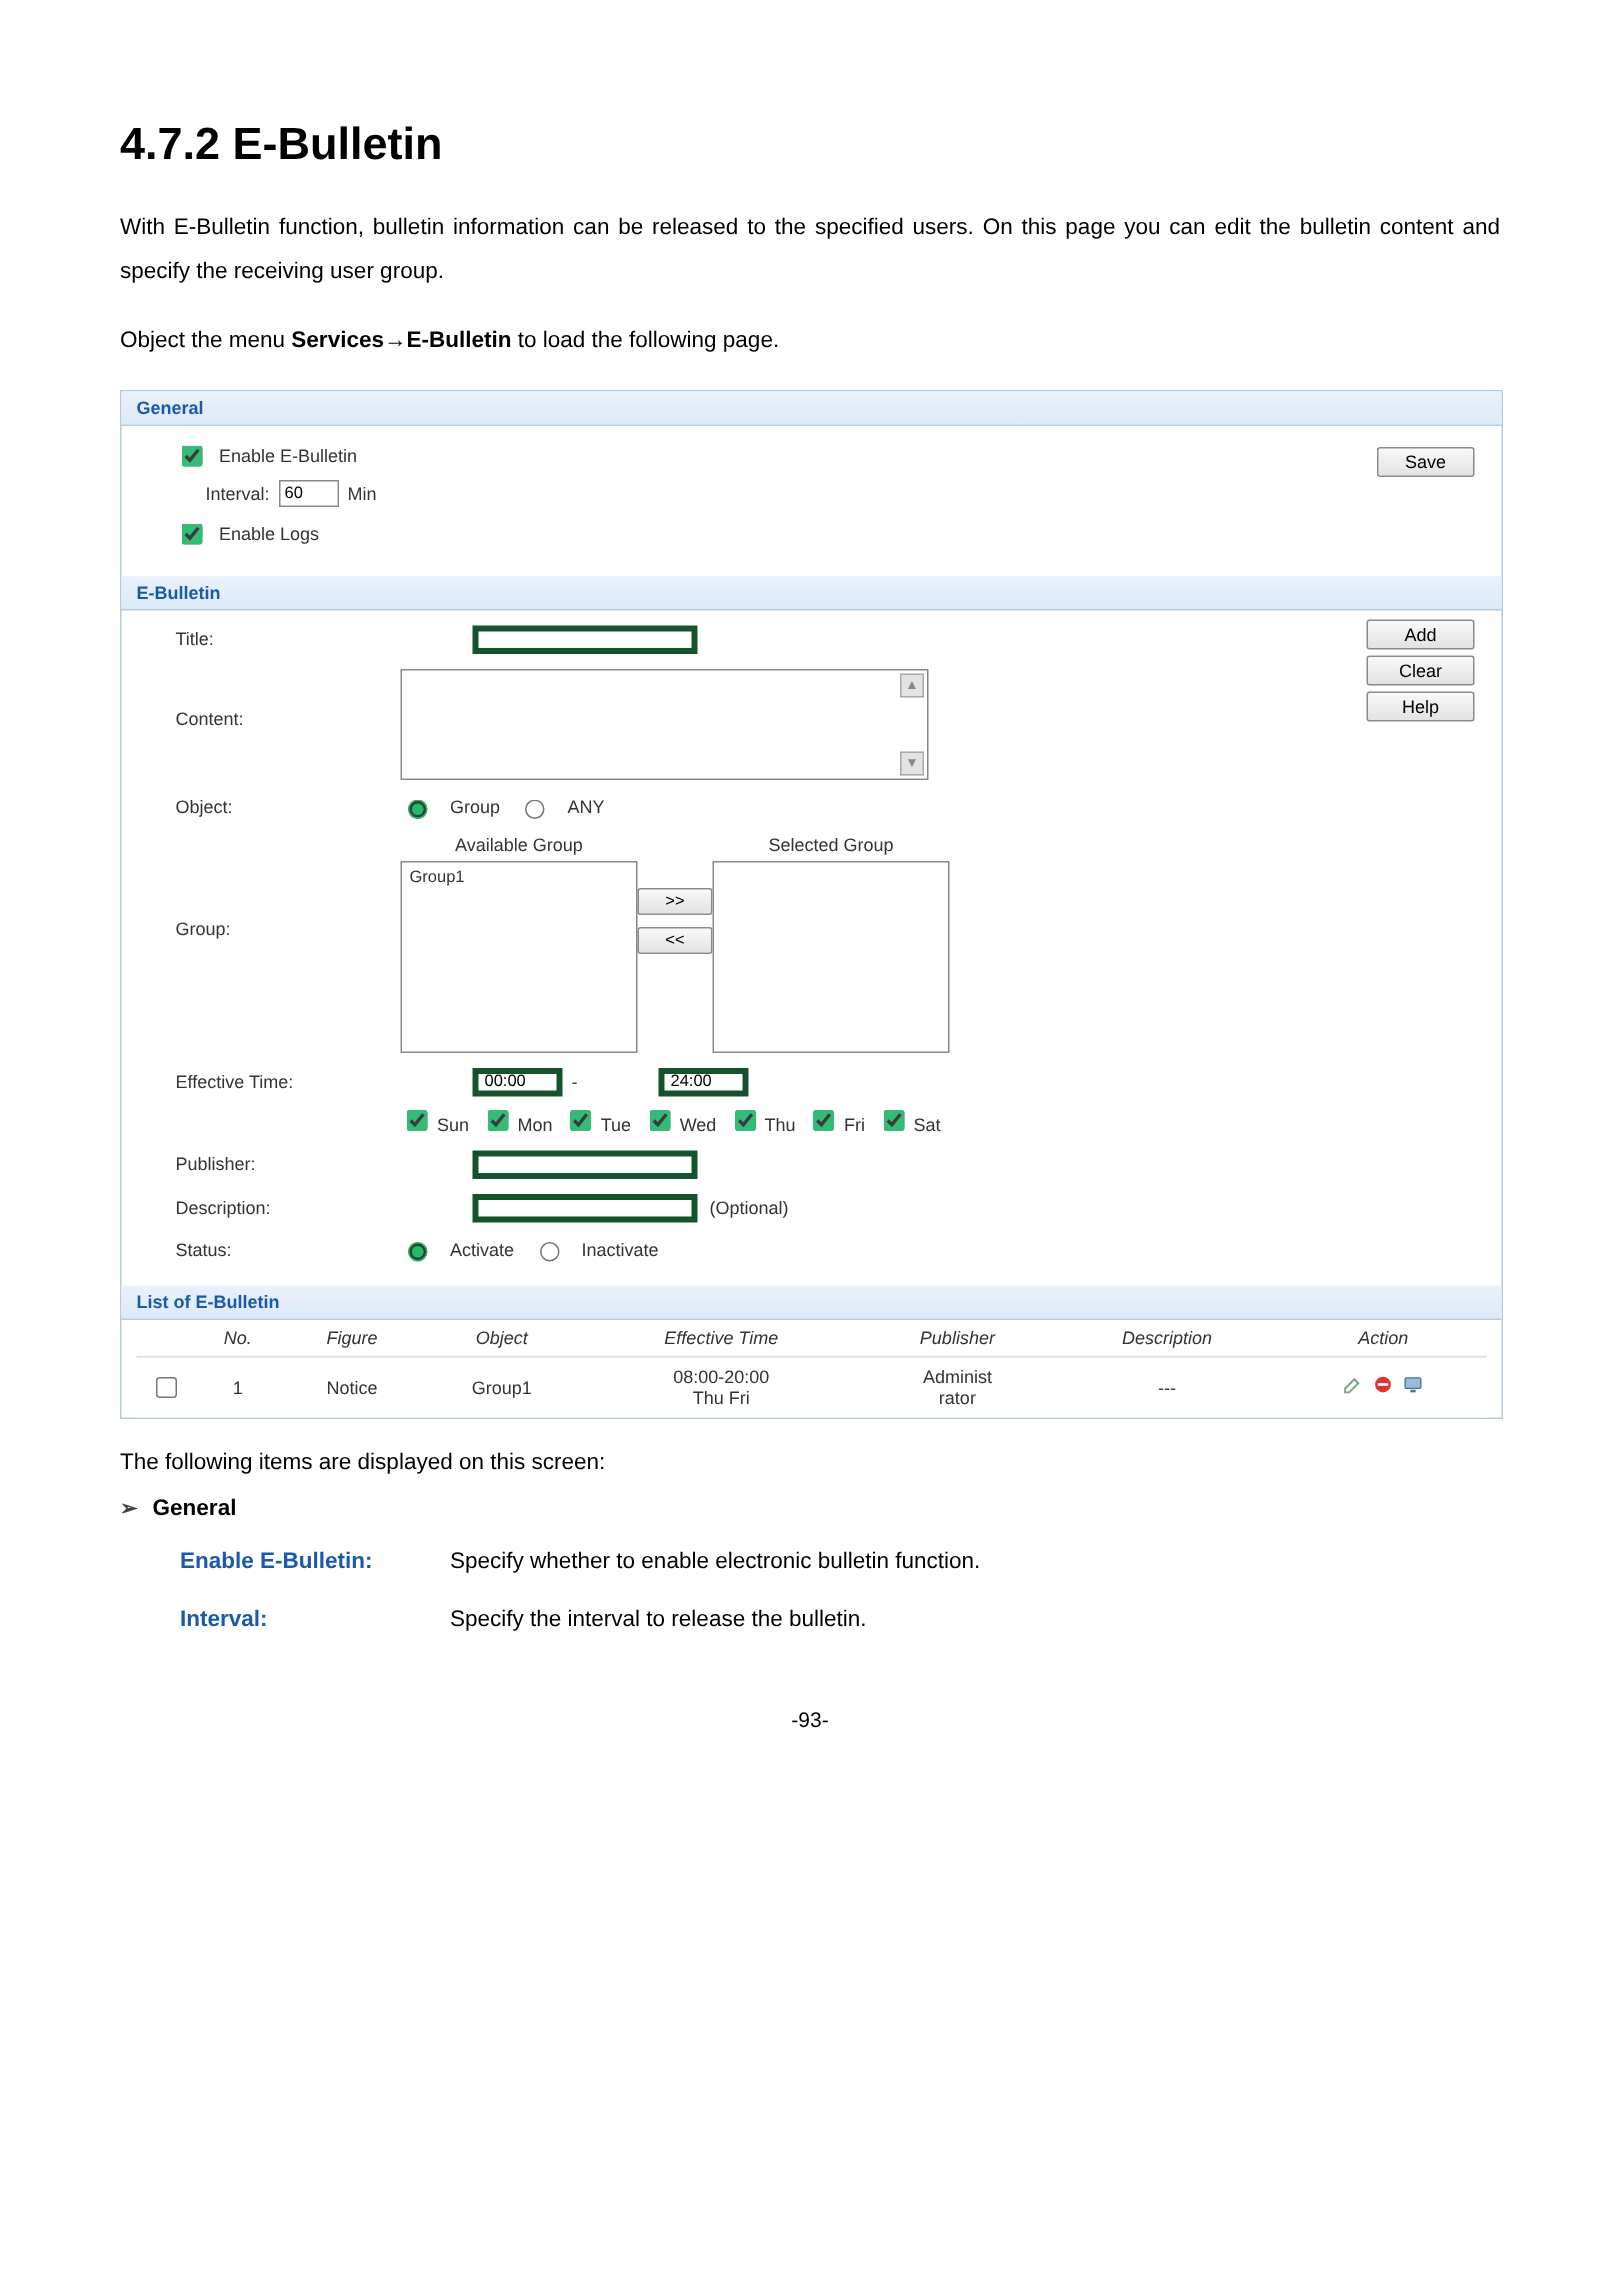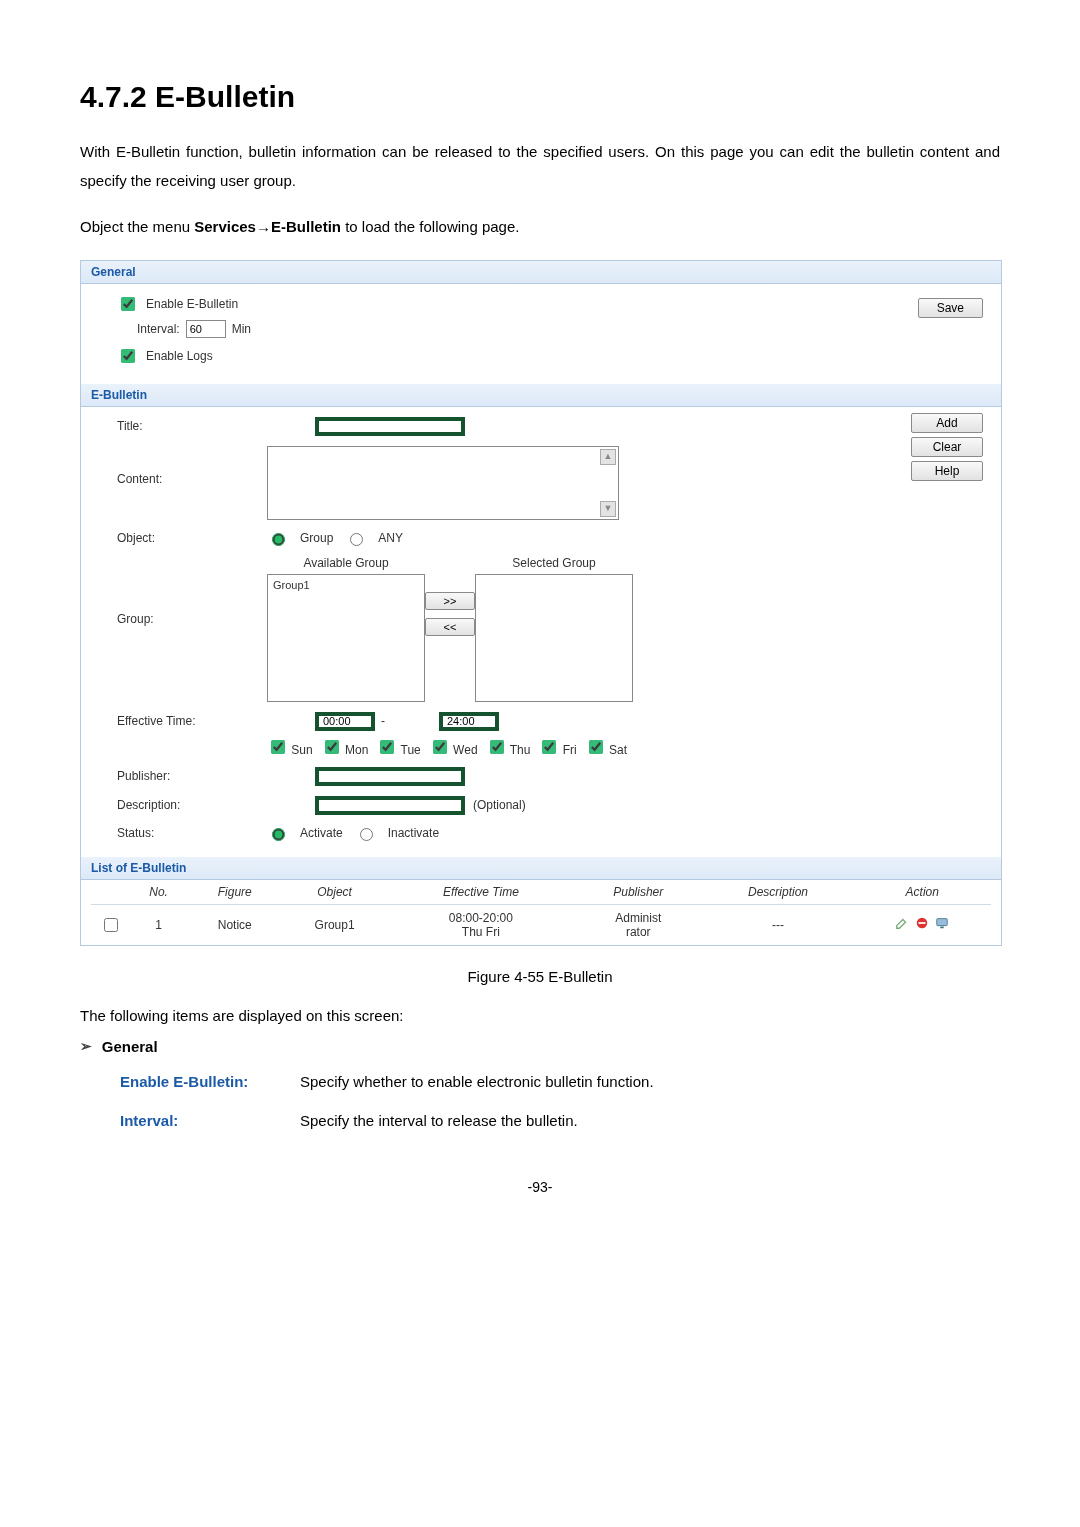--- a/index.html
+++ b/index.html
@@ -271,21 +271,20 @@
                     </svg>
                 </span>
               </span>
             </td>
           </tr>
         </tbody>
       </table>
     </div>
   </div>
 
-  <div class="figure-caption">Figure 4-55 E-Bulletin</div>
 
   <div class="desc-line">The following items are displayed on this screen:</div>
 
   <div class="bullet-head">
     <span class="bullet-arrow">➢</span>
     <span>General</span>
   </div>
 
   <div class="def-row">
     <div class="def-term">Enable E-Bulletin:</div>

